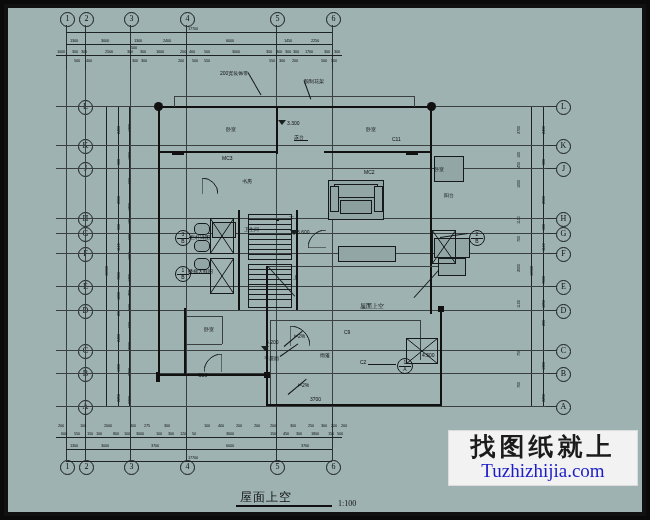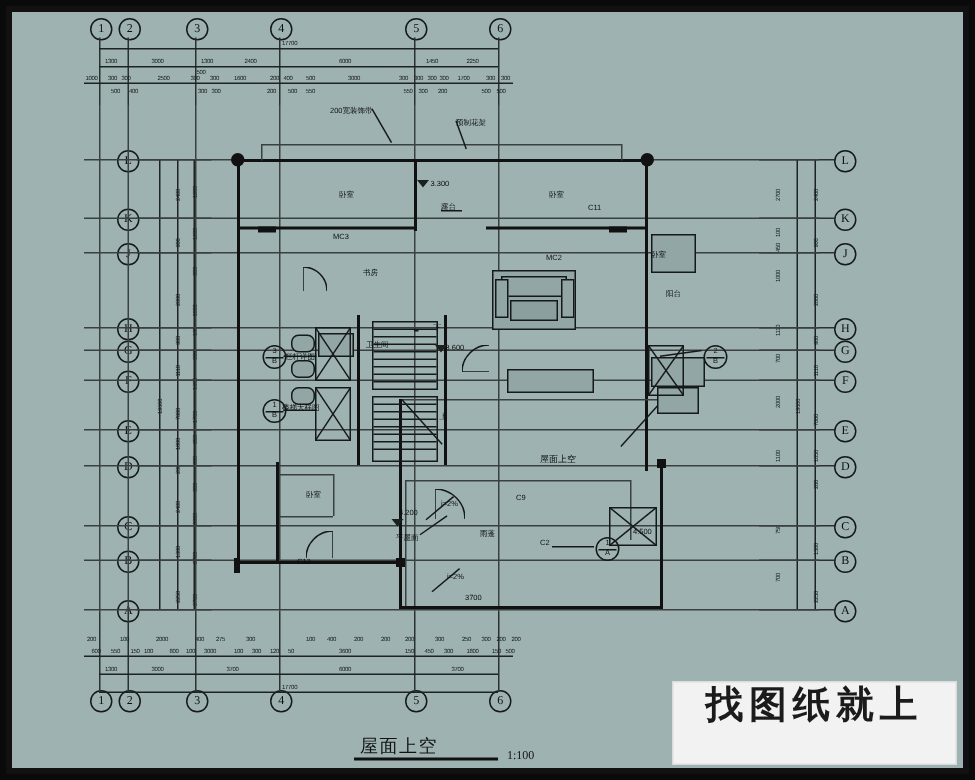--- a/index.html
+++ b/index.html
@@ -14,21 +14,21 @@
   .bub{position:absolute;width:13px;height:13px;border:1px solid #15191a;border-radius:50%;
        font-size:8px;line-height:12px;text-align:center;color:#0d1010;background:transparent;font-family:"Liberation Serif",serif;}
   .dimtxt{position:absolute;font-size:4px;color:#15191a;font-family:"Liberation Sans",sans-serif;
           white-space:nowrap;letter-spacing:-.2px;}
   .dimtxt.v{transform-origin:left top;transform:rotate(-90deg);}
   .rtxt{position:absolute;font-size:5px;color:#0c0f10;white-space:nowrap;font-family:"Liberation Sans",sans-serif;}
   .rtxt.big{font-size:6px;}
   .dimline{position:absolute;background:#1d2222;height:1px;}
   .lead{position:absolute;background:#15191a;height:1px;transform-origin:left center;}
   #title{position:absolute;font-family:"Liberation Serif",serif;color:#111;}
-  #wm{position:absolute;background:#f2f2f2;border:1px solid #dcdcdc;margin-top:24px;}
+  #wm{position:absolute;background:#f2f2f2;border:1px solid #dcdcdc;}
   #wm .cn{font-family:"Liberation Serif",serif;font-size:25px;color:#1b1b1b;letter-spacing:4px;
           text-align:center;line-height:26px;padding-top:3px;font-weight:bold;}
   #wm .en{font-family:"Liberation Serif",serif;font-size:19px;color:#1b1bc8;text-align:center;line-height:21px;}
   .det{position:absolute;width:14px;height:14px;border:1px solid #15191a;border-radius:50%;}
   .det .top{position:absolute;left:0;top:0;width:14px;height:6px;font-size:5px;text-align:center;color:#111;line-height:6px;}
   .det .bot{position:absolute;left:0;top:7px;width:14px;height:6px;font-size:5px;text-align:center;color:#111;line-height:6px;}
   .det .mid{position:absolute;left:1px;top:6.5px;width:12px;height:1px;background:#15191a;}
   .elevtri{position:absolute;width:0;height:0;border-left:4px solid transparent;border-right:4px solid transparent;border-top:5px solid #1a1f1f;}
   .sofa{position:absolute;border:1px solid #15191a;background:#93a6a6;}
   .stair{position:absolute;}
@@ -469,16 +469,17 @@
   <div class="lead" style="left:296px;top:72px;width:20px;transform:rotate(70deg);"></div>
   <div class="lead" style="left:286px;top:132px;width:14px;"></div>
   <div class="lead" style="left:272px;top:348px;width:22px;transform:rotate(-35deg);"></div>
 
   <div id="title" style="left:232px;top:481px;font-size:12px;letter-spacing:1px;">屋面上空</div>
   <div style="position:absolute;left:228px;top:497px;width:96px;height:2px;background:#111;"></div>
   <div style="position:absolute;left:330px;top:491px;font-size:8px;color:#111;font-family:'Liberation Serif',serif;">1:100</div>
 
   <div id="wm" style="left:440px;top:422px;width:188px;height:54px;">
     <div class="cn">找图纸就上</div>
+    <div class="en">Tuzhizhijia.com</div>
   </div>
 
  </div>
 </div>
 
 </body></html>

